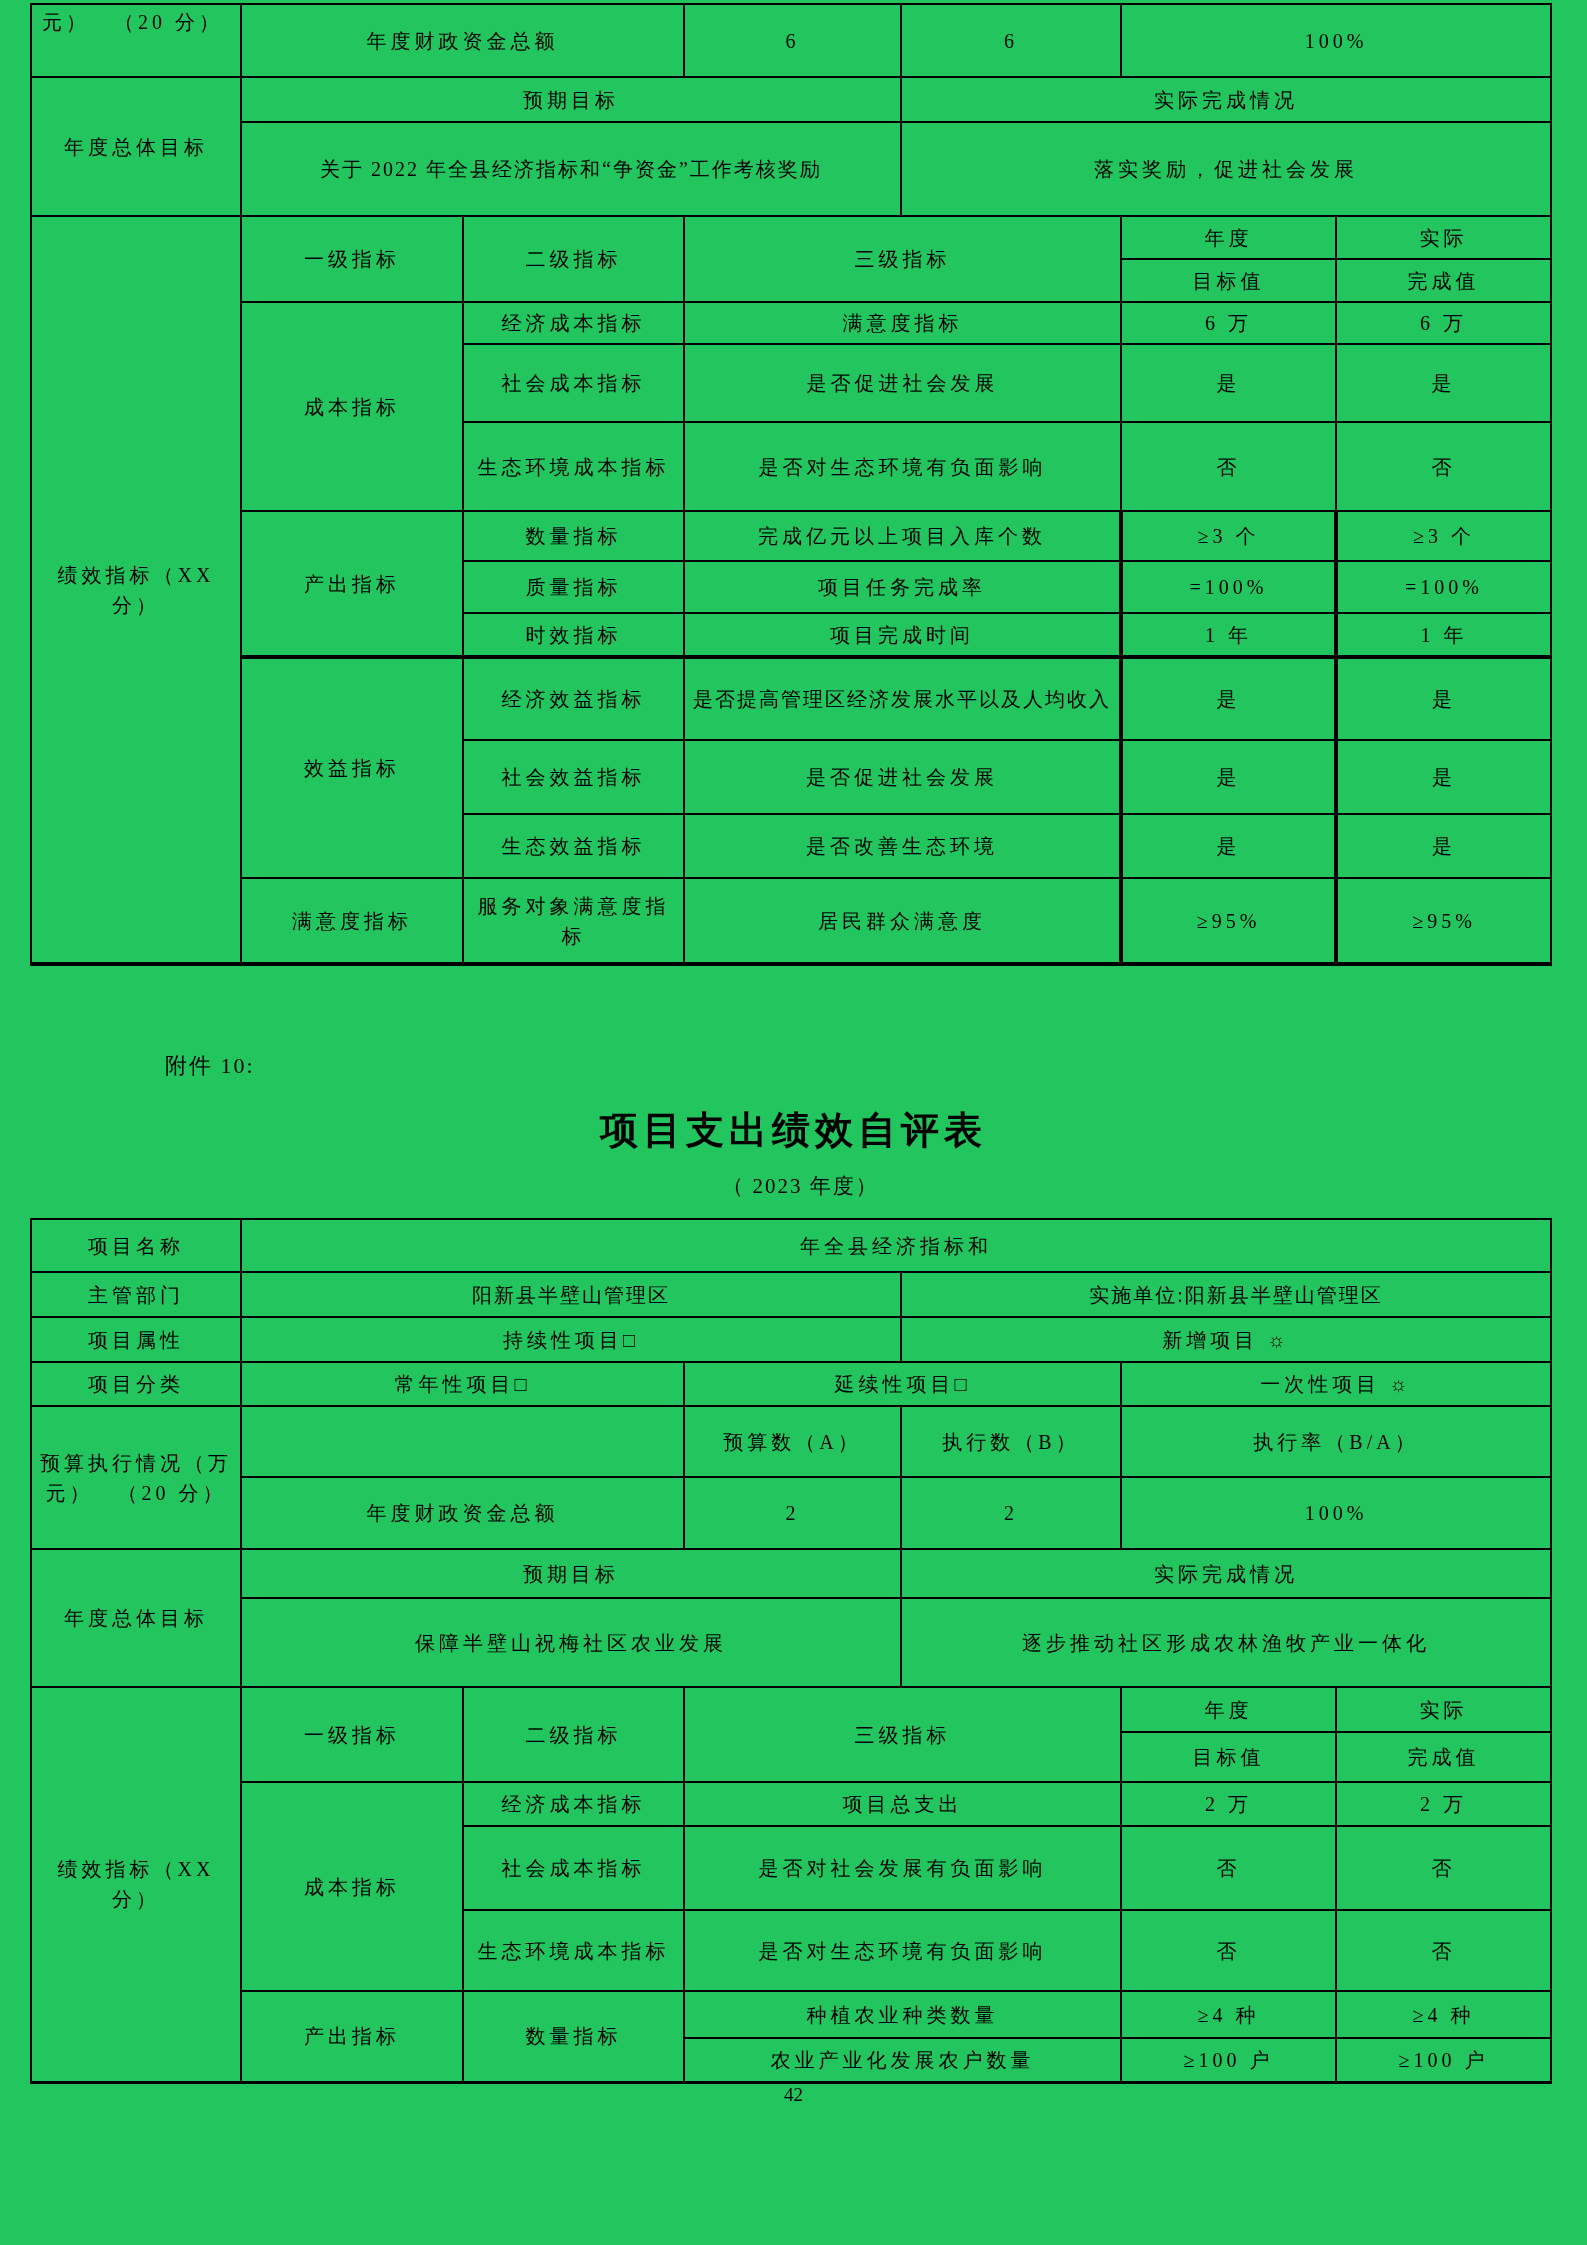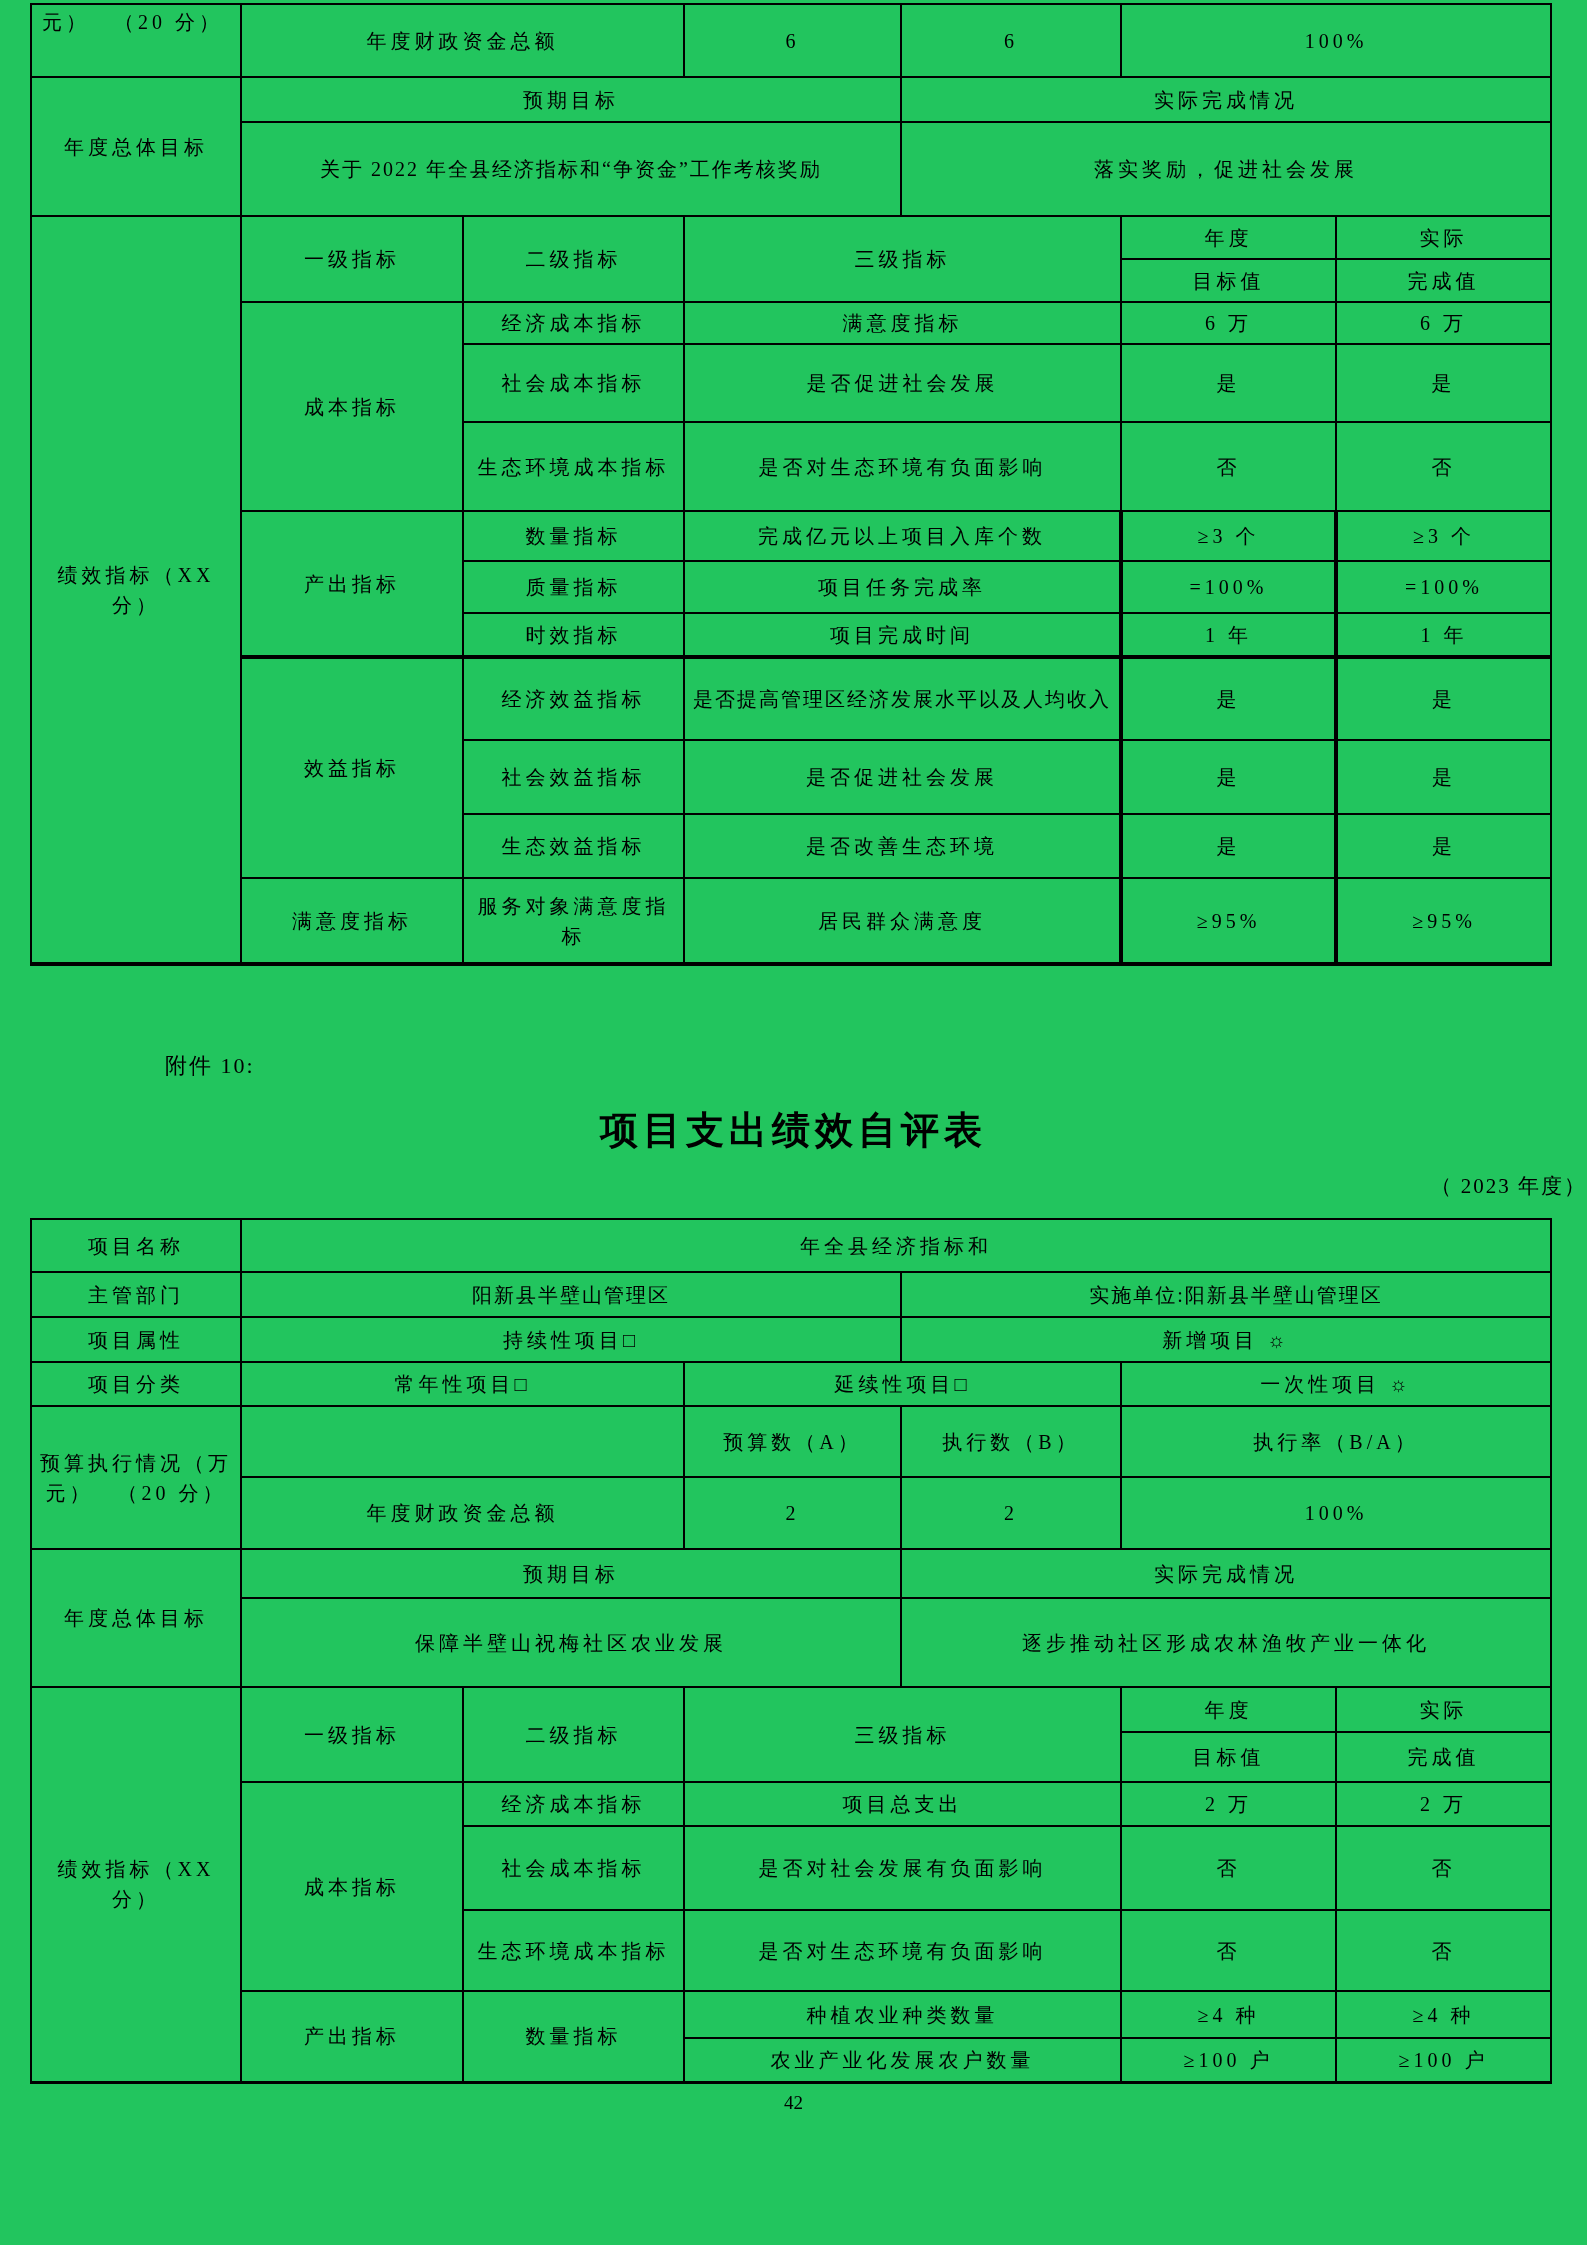--- a/index.html
+++ b/index.html
@@ -42,26 +42,26 @@
     margin:85px 0 0 165px;
     font-size:22px;letter-spacing:2px;
   }
   .doc-title{
     margin-top:24px;
     text-align:center;
     font-size:38px;font-weight:700;letter-spacing:5px;
   }
   .doc-subtitle{
     margin-top:16px;
-    text-align:right;
+    text-align:center;
     font-size:21px;letter-spacing:2px;padding-left:14px;
   }
   .t2{margin-top:18px;}
   .pageno{
-    margin-top:8px;
+    margin-top:0;
     text-align:center;
     font-size:19px;letter-spacing:0;
   }
 </style>
 </head>
 <body>
 
 <div class="page">
 
   <table class="t1">

